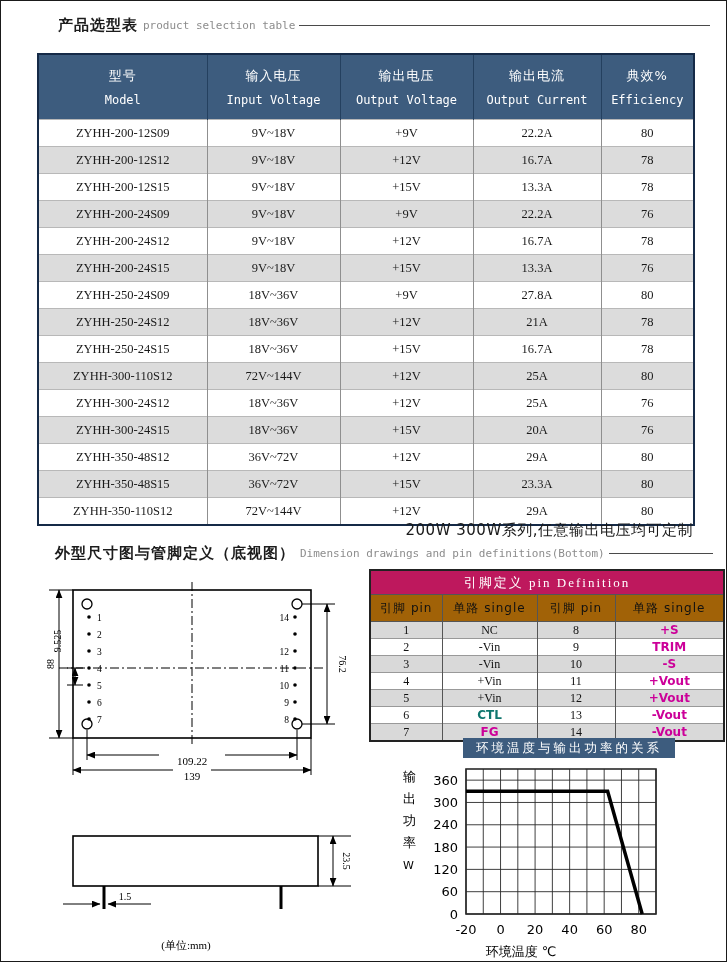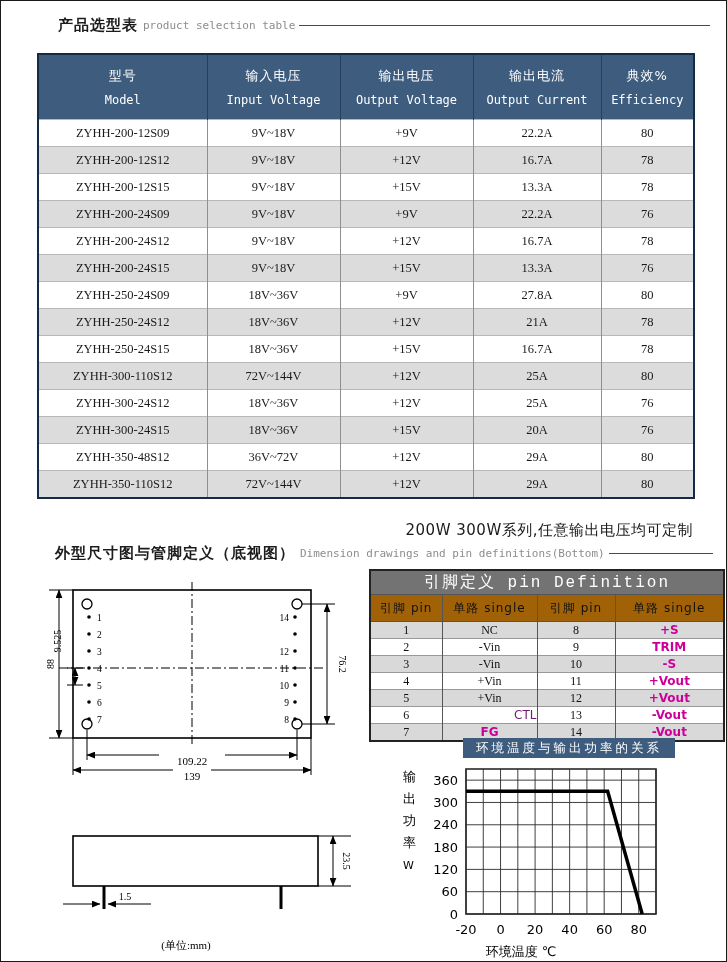--- a/index.html
+++ b/index.html
@@ -35,32 +35,32 @@
     position:absolute;left:36px;top:520px;width:656px;text-align:right;
     font-size:15px;color:#1a1a1a;font-family:"DejaVu Sans",sans-serif;letter-spacing:.5px;
   }
 
   
   table.pin{
     position:absolute;left:368px;top:568px;width:354px;border-collapse:collapse;
     border:2px solid #222;table-layout:fixed;
     font-family:"Liberation Serif","DejaVu Serif",serif;
   }
-  table.pin .ttl{background:#737373;color:#fff;font-size:16px;height:21px;
-    font-weight:normal;letter-spacing:2px;font-family:Liberation Mono, monospace;}
+  table.pin .ttl{background:#be185d;color:#fff;font-size:13px;height:21px;
+    font-weight:normal;letter-spacing:2px;font-family:Liberation Serif, serif;}
   table.pin th.col{background:#a16207;font-weight:normal;font-size:12px;height:24px;
     border:1px solid #555;letter-spacing:1px;font-family:"DejaVu Sans",sans-serif;}
   table.pin td{
     text-align:center;font-size:12px;height:16px;border-right:1px solid #555;
     border-top:1px solid #999;padding:0;
   }
   table.pin td:last-child{border-right:none;}
   table.pin tbody tr:nth-child(odd) td{background:#d9d9d9;}
   table.pin td.m{color:#cc0099;font-weight:bold;font-family:"DejaVu Sans",sans-serif;}
-  table.pin td.r{color:#701a75;font-weight:normal;font-family:"DejaVu Sans",sans-serif;text-align:right;}
+  table.pin td.r{color:#0f766e;font-weight:bold;font-family:"DejaVu Sans",sans-serif;}
 
   
   .chart-title{
     position:absolute;left:462px;top:737px;width:212px;height:20px;background:#3d5c7e;
     color:#fff;font-size:12.5px;display:flex;align-items:center;justify-content:center;
     letter-spacing:3px;font-family:"DejaVu Sans",sans-serif;
   }
   svg text{font-family:"DejaVu Sans",sans-serif;}
   .dimsvg text{font-family:"Liberation Serif","DejaVu Serif",serif;}
 </style>
@@ -190,20 +190,27 @@
           <td>18V~36V</td>
           <td>+15V</td>
           <td>20A</td>
           <td>76</td>
         </tr>
         <tr>
           <td>ZYHH-350-48S12</td>
           <td>36V~72V</td>
           <td>+12V</td>
           <td>29A</td>
+          <td>80</td>
+        </tr>
+        <tr>
+          <td>ZYHH-350-48S15</td>
+          <td>36V~72V</td>
+          <td>+15V</td>
+          <td>23.3A</td>
           <td>80</td>
         </tr>
         <tr>
           <td>ZYHH-350-110S12</td>
           <td>72V~144V</td>
           <td>+12V</td>
           <td>29A</td>
           <td>80</td>
         </tr>
       </tbody>

